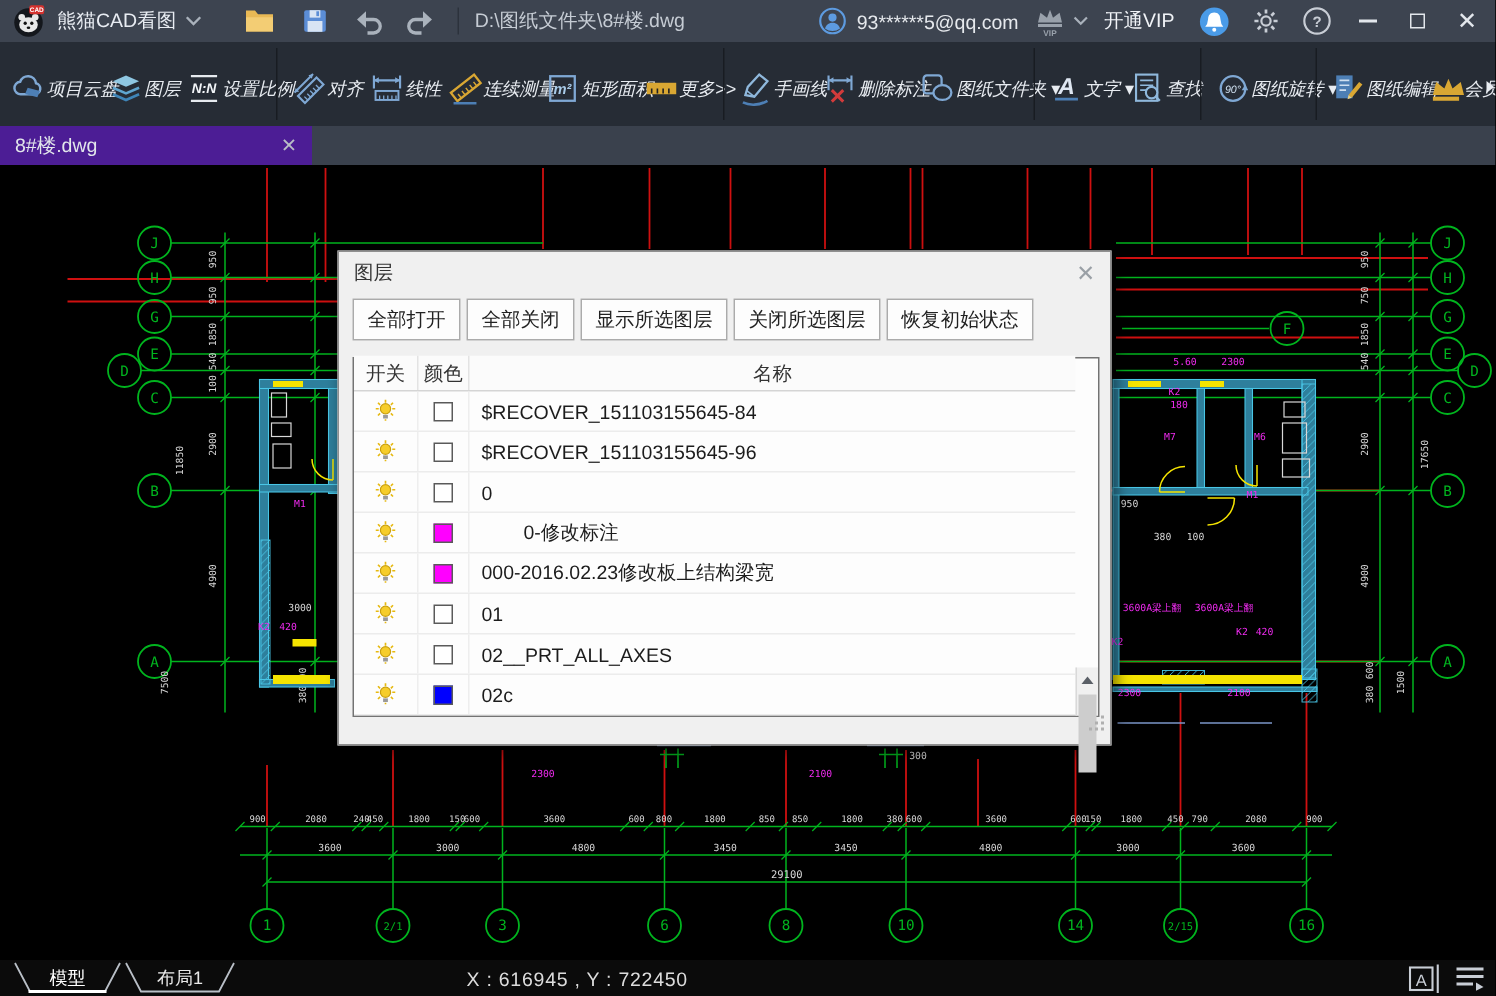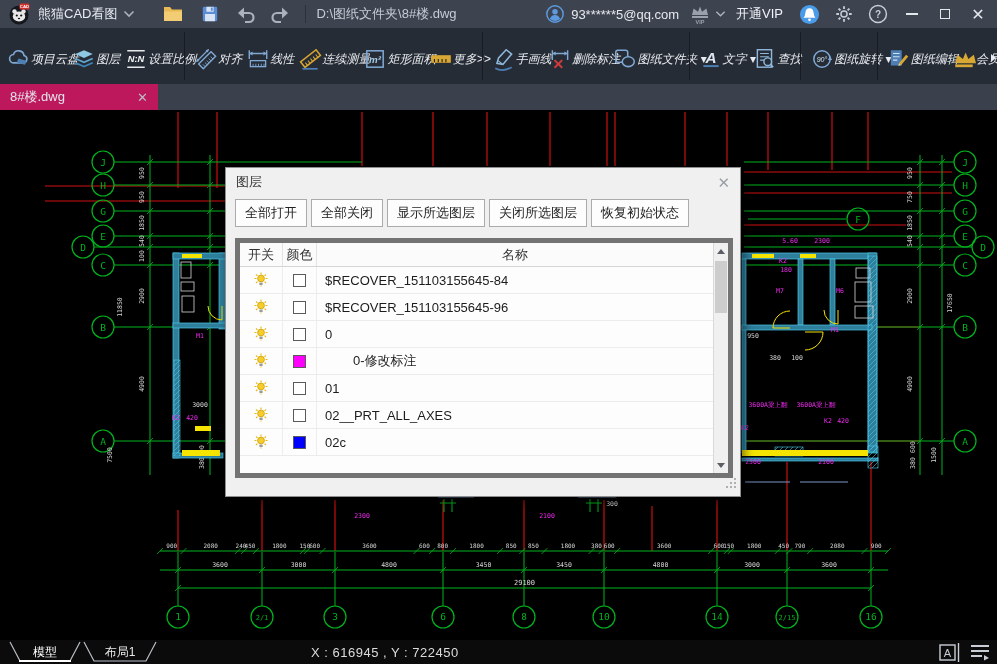--- a/index.html
+++ b/index.html
@@ -25,35 +25,35 @@
   
   .toolbar { height:56px; background:#262c35; display:flex; align-items:stretch; position:relative; overflow:hidden; }
   .tool-item { display:flex; align-items:center; justify-content:flex-start; padding:5px 7px 0 7px; min-width:52px; cursor:default;font-style:italic; }
   .tool-item .t-ic { height:25px; display:flex; align-items:center; justify-content:center; }
   .tool-item .t-lb { font-size:12px; color:#e8ecf1; margin-top:2px; white-space:nowrap; }
   .tool-sep { width:1px; background:#181c22; margin:4px 2px; }
   .toolbar-overflow { position:absolute; right:1px; top:26px; width:0; height:0; border-left:5px solid #e8ecf1; border-top:4px solid transparent; border-bottom:4px solid transparent; }
 
   
   .tabbar { height:26px; background:#3a414d; display:flex; }
-  .doc-tab { width:158px; background:#be185d; display:flex; align-items:center; padding:0 10px; }
+  .doc-tab { width:208px; background:#4c1d95; display:flex; align-items:center; padding:0 10px; }
   .doc-tab .tab-label { color:#e2e6eb; font-size:13px; }
   .doc-tab .tab-close { margin-left:auto; color:#b9bec6; font-size:13px; }
 
   
   .canvas { position:absolute; left:0; top:110px; width:997px; height:530px; background:#000; }
 
   
   .dialog { position:absolute; left:225px; top:167px; width:516px; height:330px; background:#f0f0f0; border:1px solid #8f8f8f; box-shadow:3px 4px 10px rgba(0,0,0,.55); z-index:10; color:#1a1a1a; }
   .dlg-head { height:28px; display:flex; align-items:center; padding:0 10px; }
   .dlg-title { font-size:13px; color:#333; }
   .dlg-close { margin-left:auto; color:#9aa0a6; font-size:15px; line-height:1; }
   .dlg-buttons { display:flex; gap:4px; padding:3px 9px 0 9px; }
   .dlg-btn { background:#fdfdfd; border:1px solid #ababab; font-size:13px; color:#222; padding:4px 9px; white-space:nowrap; font-family:inherit; }
-  .dlg-table { position:absolute; left:9px; top:70px; width:498px; height:240px; background:#fdfdfd; border:5px solid #737373; display:flex; }
+  .dlg-table { position:absolute; left:9px; top:70px; width:498px; height:240px; background:#fdfdfd; border:1px solid #737373; display:flex;align-items:flex-end; }
   .tbl-main { flex:1; display:flex; flex-direction:column; overflow:hidden; }
   .tbl-header { height:24px; display:flex; border-bottom:1px solid #d5d5d5; background:#fbfbfb; }
   .th { font-size:13px; color:#333; display:flex; align-items:center; justify-content:center; }
   .col-switch { width:43px; border-right:1px solid #e3e3e3; }
   .col-color { width:34px; border-right:1px solid #e3e3e3; }
   .col-name { flex:1; }
   .tbl-rows { flex:1; }
   .layer-row { height:27px; display:flex; border-bottom:1px solid #ececec; align-items:stretch; }
   .cell { display:flex; align-items:center; justify-content:center; }
   .cell.name { justify-content:flex-start; padding-left:8px; font-size:13px; color:#1c1c1c; }
@@ -752,20 +752,35 @@
             <span class="cell" style="width: 43px; border-right: 1px solid rgb(238, 238, 238);">
               <svg width="16" height="16" viewBox="0 0 16 16">
                 <g stroke="#e7b90f" stroke-width="1.1">
                   <path d="M8 0.5v2M8 13.5v1M1.5 6.5h2M12.5 6.5h2M3 2.5l1.4 1.4M13 2.5l-1.4 1.4M3 11l1.4-1.4M13 11l-1.4-1.4"></path>
                 </g>
                 <circle cx="8" cy="6.5" r="3.4" fill="#f6cd2a" stroke="#caa00e" stroke-width=".8"></circle>
                 <rect x="6.4" y="10.6" width="3.2" height="2.4" fill="#9a9a9a"></rect>
               </svg>
             </span>
             <span class="cell" style="width: 34px; border-right: 1px solid rgb(238, 238, 238);">
+              <span class="swatch" style="background: rgb(255, 0, 255);"></span>
+            </span>
+            <span class="cell name" style="flex: 1 1 0%;">000-2016.02.23修改板上结构梁宽</span>
+          </div>
+          <div class="layer-row">
+            <span class="cell" style="width: 43px; border-right: 1px solid rgb(238, 238, 238);">
+              <svg width="16" height="16" viewBox="0 0 16 16">
+                <g stroke="#e7b90f" stroke-width="1.1">
+                  <path d="M8 0.5v2M8 13.5v1M1.5 6.5h2M12.5 6.5h2M3 2.5l1.4 1.4M13 2.5l-1.4 1.4M3 11l1.4-1.4M13 11l-1.4-1.4"></path>
+                </g>
+                <circle cx="8" cy="6.5" r="3.4" fill="#f6cd2a" stroke="#caa00e" stroke-width=".8"></circle>
+                <rect x="6.4" y="10.6" width="3.2" height="2.4" fill="#9a9a9a"></rect>
+              </svg>
+            </span>
+            <span class="cell" style="width: 34px; border-right: 1px solid rgb(238, 238, 238);">
               <span class="swatch" style="background: rgb(255, 255, 255);"></span>
             </span>
             <span class="cell name" style="flex: 1 1 0%;">01</span>
           </div>
           <div class="layer-row">
             <span class="cell" style="width: 43px; border-right: 1px solid rgb(238, 238, 238);">
               <svg width="16" height="16" viewBox="0 0 16 16">
                 <g stroke="#e7b90f" stroke-width="1.1">
                   <path d="M8 0.5v2M8 13.5v1M1.5 6.5h2M12.5 6.5h2M3 2.5l1.4 1.4M13 2.5l-1.4 1.4M3 11l1.4-1.4M13 11l-1.4-1.4"></path>
                 </g>

